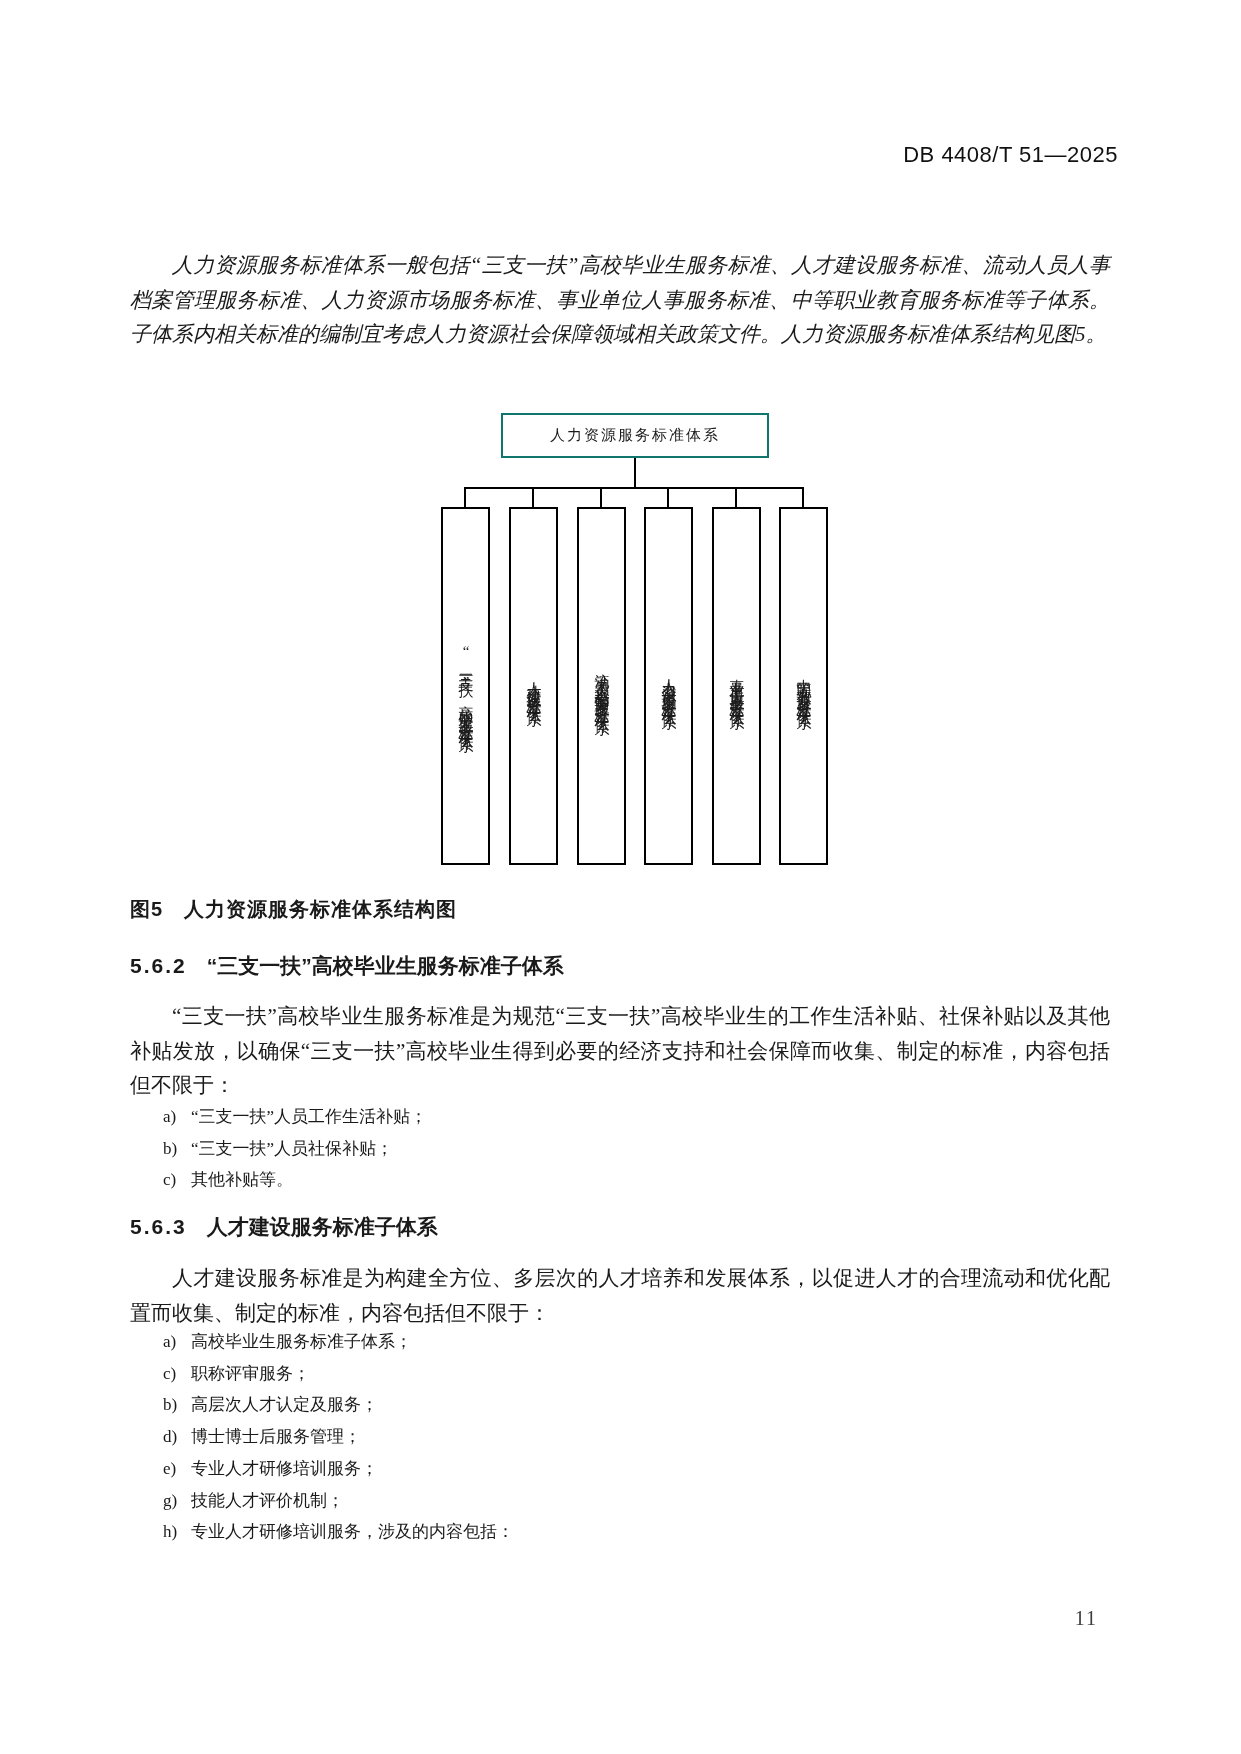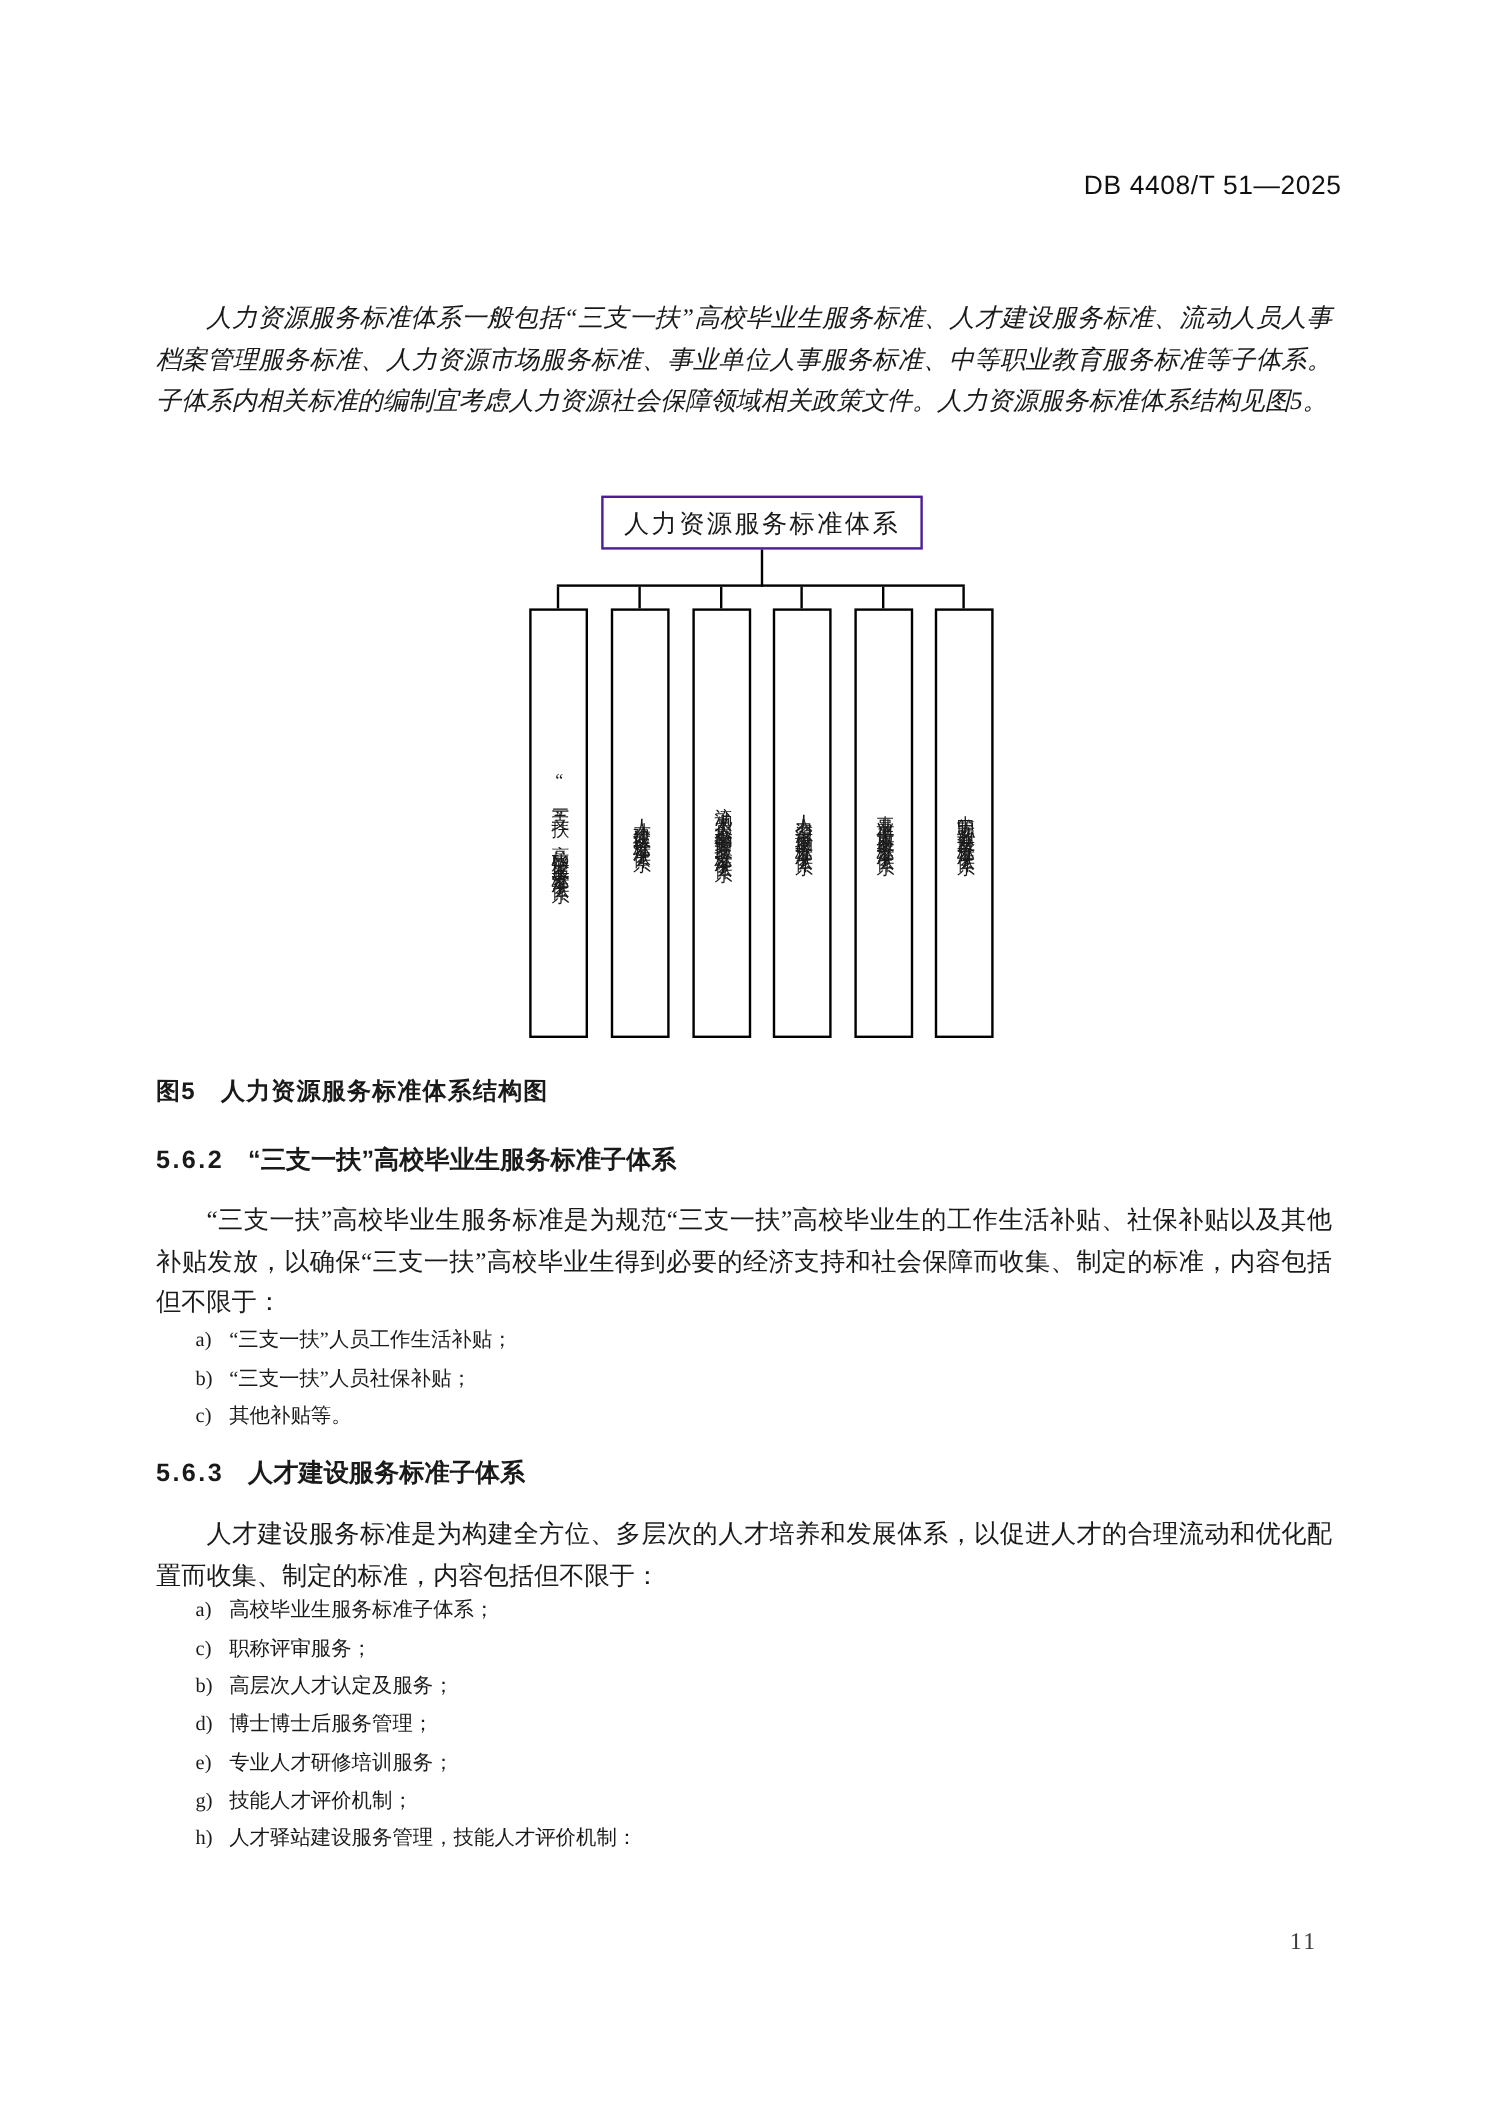--- a/index.html
+++ b/index.html
@@ -26,22 +26,22 @@
   .indent { text-indent: 2em; }
 
   .para-intro { top: 248px; font-style: italic; }
   .para-562  { top: 999px; }
   .para-563  { top: 1261px; }
 
   
   .diagram { position: absolute; left: 0; top: 0; width: 1241px; height: 900px; }
   .root-box {
     position: absolute; left: 501px; top: 413px; width: 268px; height: 45px;
-    border: 2px solid #4c1d95; display: flex; align-items: center; justify-content: center;
-    font-size: 21px; letter-spacing: 2px;
+    border: 2px solid #0f766e; display: flex; align-items: center; justify-content: center;
+    font-size: 15px; letter-spacing: 2px;
   }
   .line { position: absolute; background: #000; }
   .trunk { left: 634px; top: 458px; width: 2px; height: 31px; }
   .hbar  { left: 464px; top: 487px; width: 340px; height: 2px; }
   .drop  { top: 489px; width: 2px; height: 19px; }
   .d0 { left: 464px; } .d1 { left: 532px; } .d2 { left: 600px; }
   .d3 { left: 667px; } .d4 { left: 735px; } .d5 { left: 802px; }
 
   .vbox {
     position: absolute; top: 507px; width: 49px; height: 358px;
@@ -149,18 +149,18 @@
 
   <p class="body-text para-563 indent">人才建设服务标准是为构建全方位、多层次的人才培养和发展体系，以促进人才的合理流动和优化配置而收集、制定的标准，内容包括但不限于：</p>
 
   <ul class="abc-list list-563">
     <li><span class="li-label">a)</span><span class="li-text">高校毕业生服务标准子体系；</span></li>
     <li><span class="li-label">c)</span><span class="li-text">职称评审服务；</span></li>
     <li><span class="li-label">b)</span><span class="li-text">高层次人才认定及服务；</span></li>
     <li><span class="li-label">d)</span><span class="li-text">博士博士后服务管理；</span></li>
     <li><span class="li-label">e)</span><span class="li-text">专业人才研修培训服务；</span></li>
     <li><span class="li-label">g)</span><span class="li-text">技能人才评价机制；</span></li>
-    <li><span class="li-label">h)</span><span class="li-text">人才驿站建设服务管理，技能人才评价机制：</span></li>
+    <li><span class="li-label">h)</span><span class="li-text">专业人才研修培训服务，涉及的内容包括：</span></li>
   </ul>
 
   <div class="page-number">11</div>
 
 </div>
 
 </body></html>

